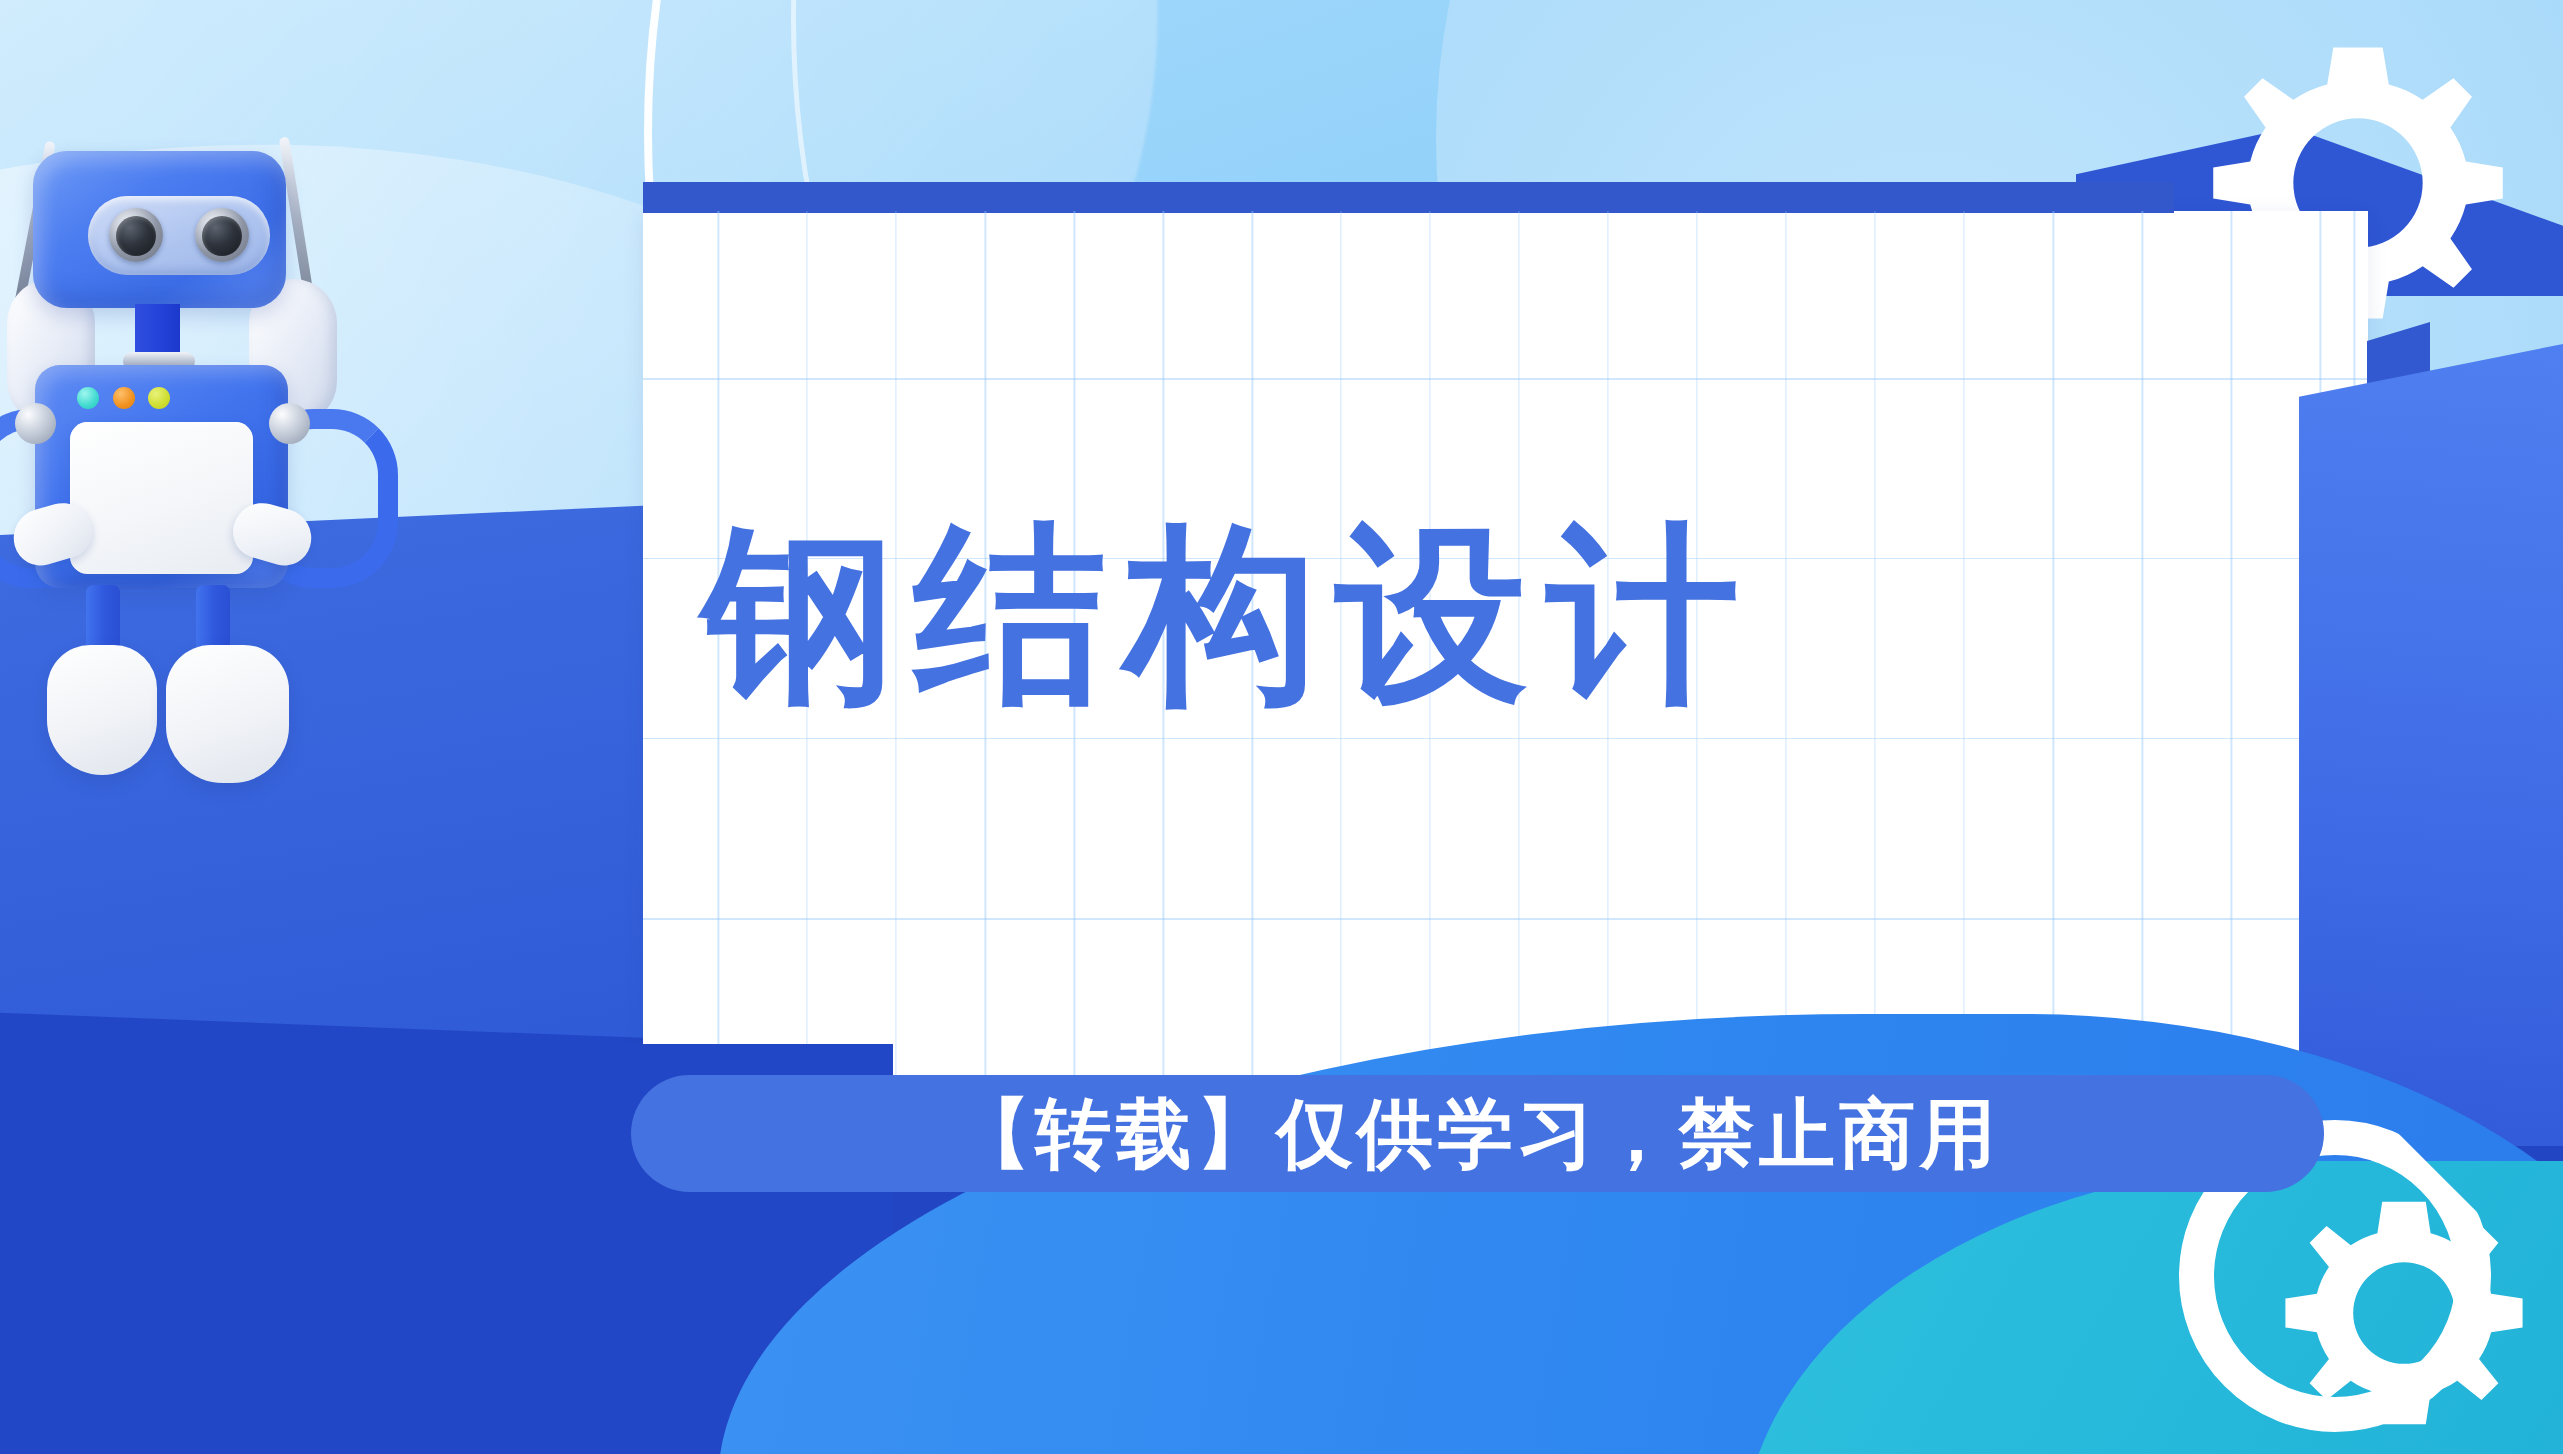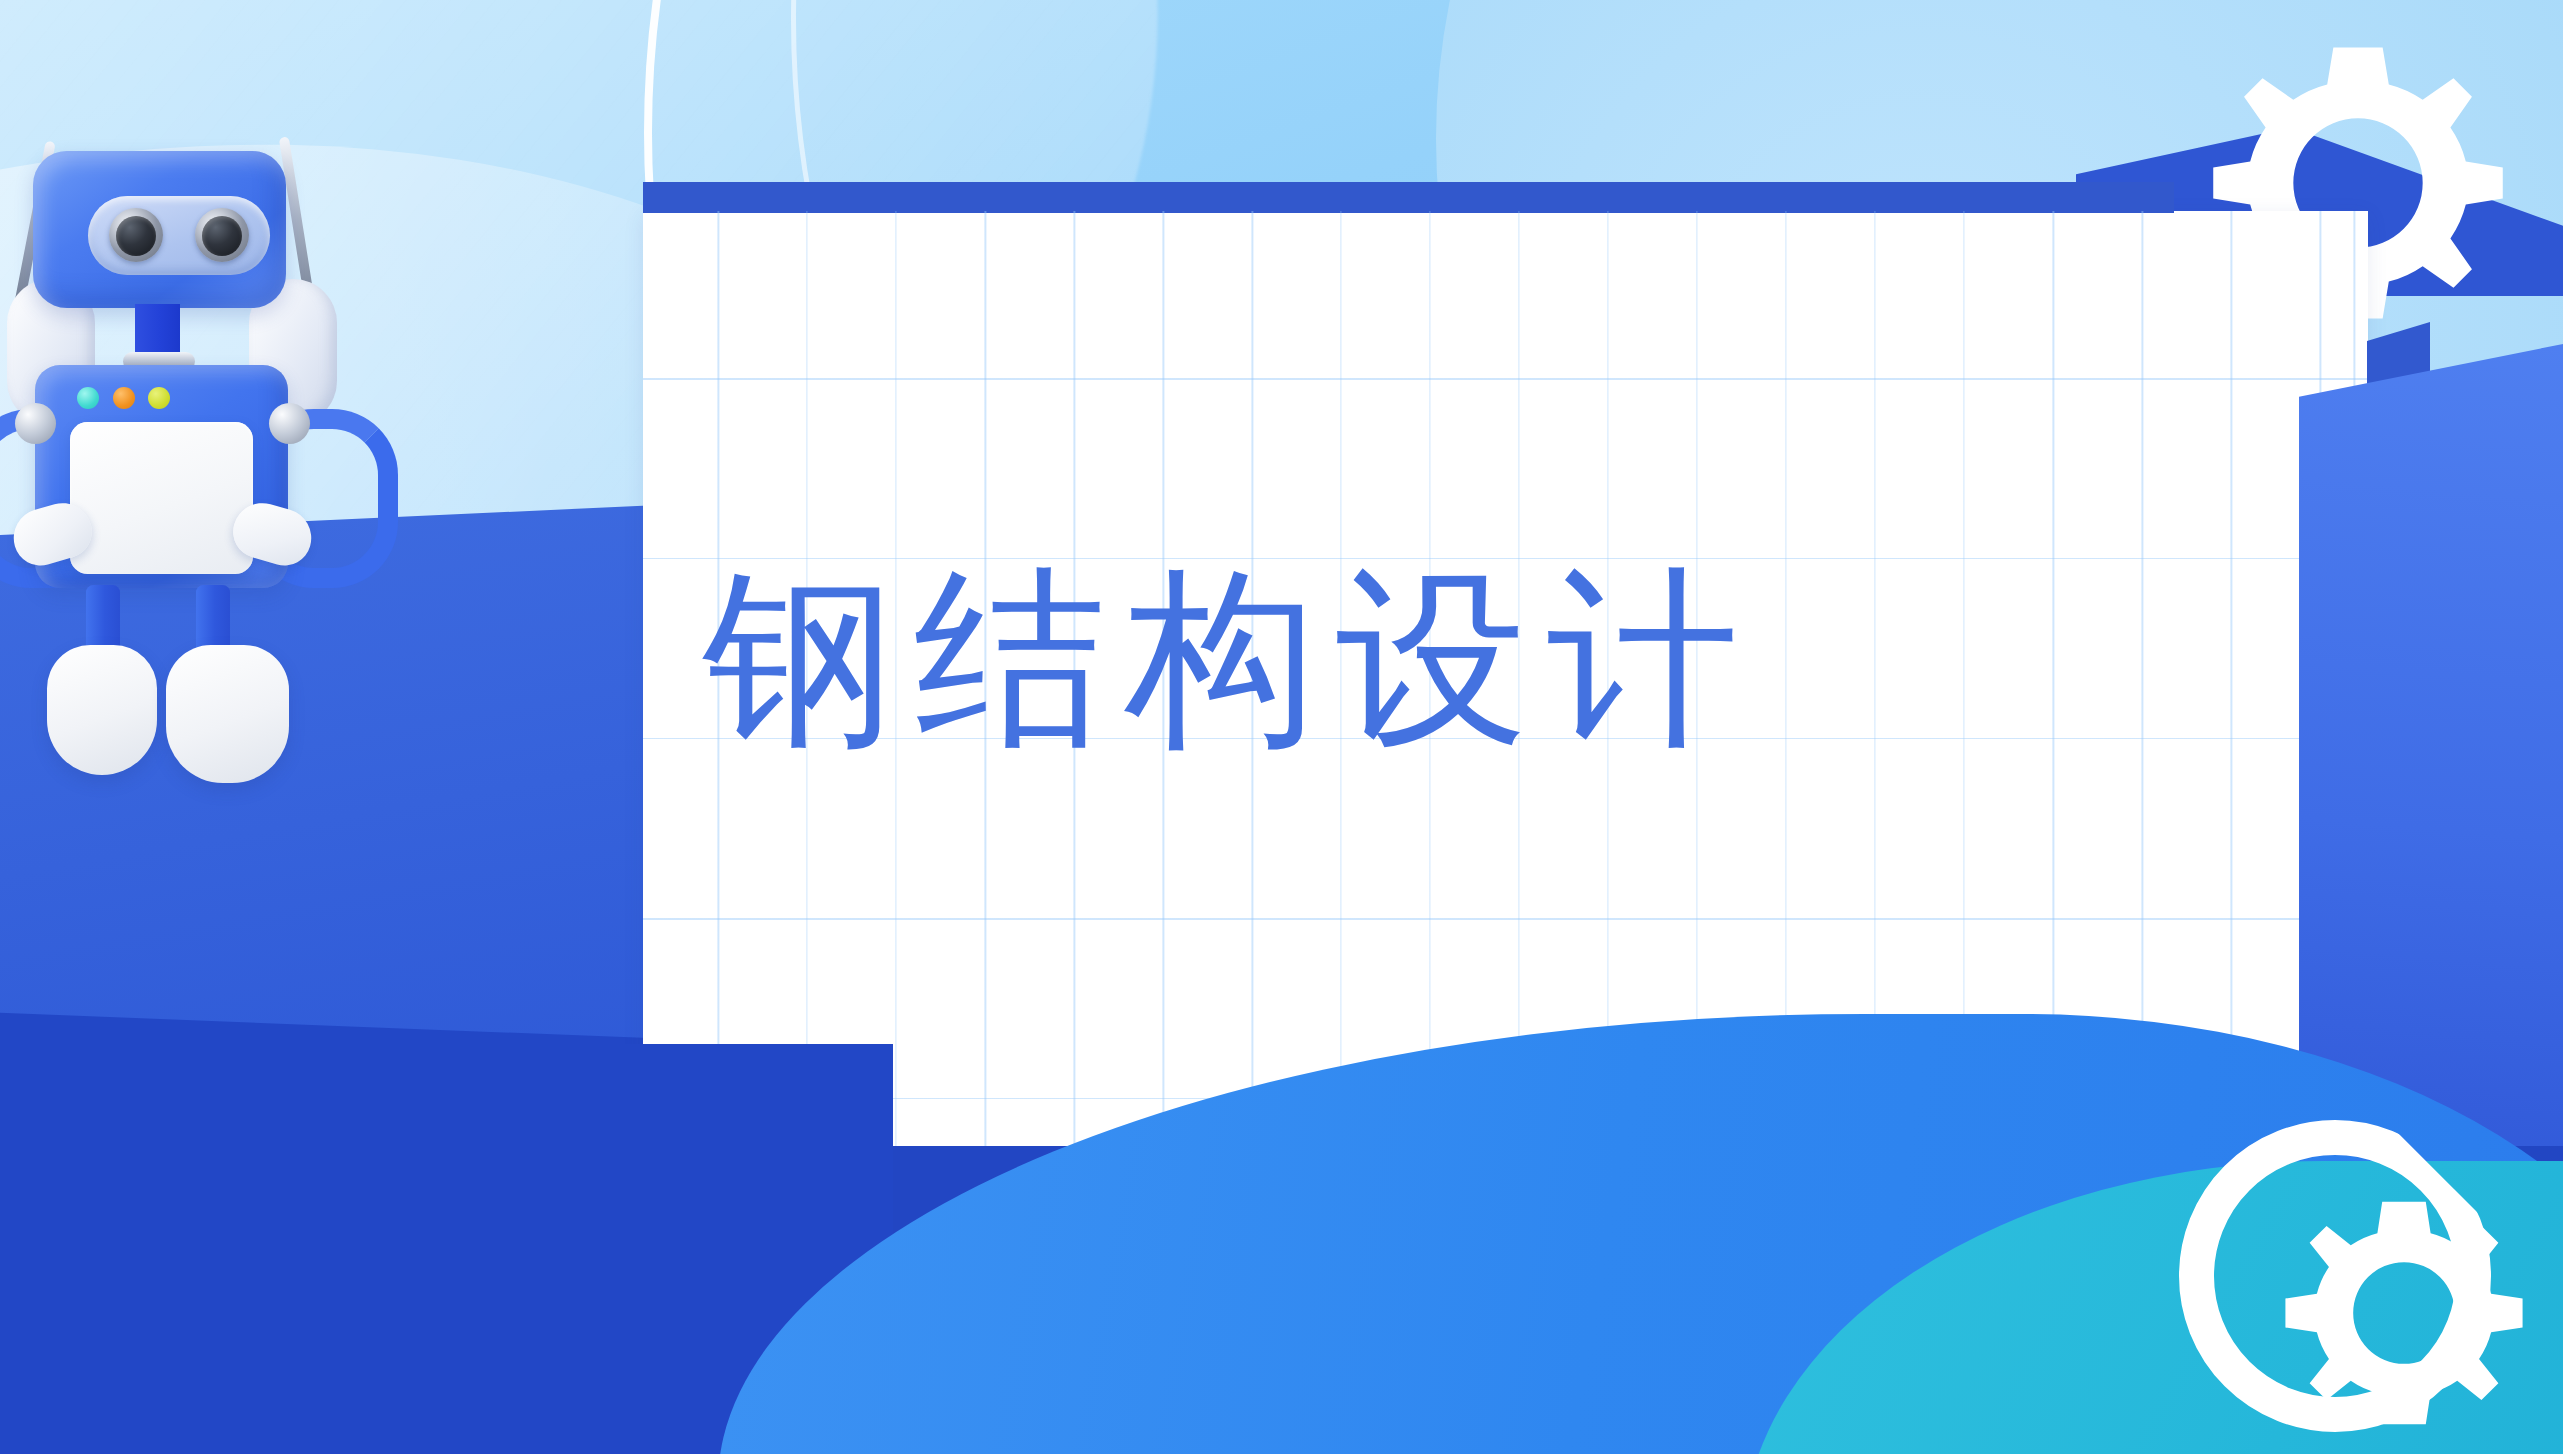--- a/index.html
+++ b/index.html
@@ -106,24 +106,23 @@
     background-position:-14.6px -13px;
   }
   .card-topbar{
     position:absolute;left:0;top:-29px;width:1531px;height:31px;background:#3258cc;
   }
 
   
   .title{
     position:absolute;left:703px;top:505px;width:1553px;height:220px;
     display:flex;align-items:center;justify-content:flex-start;
-    font-size:192px;font-weight:normal;color:#4472e0;
+    font-size:192px;font-weight:bold;color:#4472e0;
     letter-spacing:19px;line-height:1;white-space:nowrap;
     font-family:"DejaVu Sans","Liberation Sans",sans-serif;
-    margin-top:44px;
   }
 
   
   .pill{
     position:absolute;left:631px;top:1075px;width:1693px;height:117px;
     background:#4472e0;border-radius:59px;
     display:flex;align-items:center;justify-content:center;
   }
   .pill-text{
     font-size:76px;font-weight:bold;color:#ffffff;letter-spacing:4.4px;
@@ -275,20 +274,23 @@
   <div class="gear z6" style="left:2283px;top:1192px;">
     <svg width="242" height="242" viewBox="0 0 100 100" aria-hidden="true">
       <path fill="#ffffff" d="M50 4 L59 4 L61 17 A34 34 0 0 1 72 22 L82 14 L89 21 L81 31 A34 34 0 0 1 86 42 L99 44 L99 56 L86 58 A34 34 0 0 1 81 69 L89 79 L82 86 L72 78 A34 34 0 0 1 61 83 L59 96 L41 96 L39 83 A34 34 0 0 1 28 78 L18 86 L11 79 L19 69 A34 34 0 0 1 14 58 L1 56 L1 44 L14 42 A34 34 0 0 1 19 31 L11 21 L18 14 L28 22 A34 34 0 0 1 39 17 L41 4 Z M50 29 A21 21 0 1 0 50 71 A21 21 0 1 0 50 29 Z"></path>
     </svg>
   </div>
 
   <div class="z6" style="position:absolute;left:2179px;top:1120px;width:242px;height:242px;border:35px solid #ffffff;border-radius:50%;clip-path:polygon(0 0,66% 0,100% 34%,100% 100%,0 100%);"></div>
 
   <div class="title z6">钢结构设计</div>
 
+  <div class="pill z6">
+    <span class="pill-text">【转载】仅供学习，禁止商用</span>
+  </div>
 
   <div class="robot z6">
     <div class="r-antenna r-antL"></div>
     <div class="r-antenna r-antR"></div>
     <div class="r-ear r-earL"></div>
     <div class="r-ear r-earR"></div>
 
     <div class="r-head">
       <div class="r-visor">
         <div class="r-eye r-eyeL"></div>

